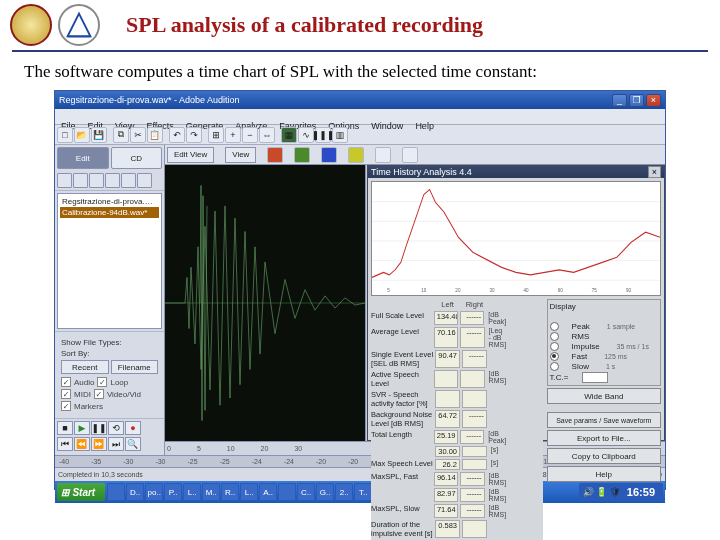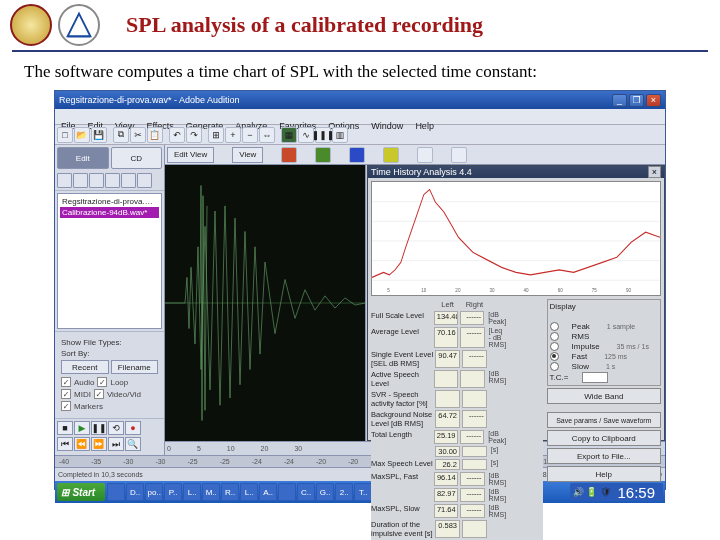--- a/index.html
+++ b/index.html
@@ -25,32 +25,32 @@
   .tsep { width:4px; }
   .app-body { display:flex; height:310px; }
   .sidebar { width:110px; background:#d7dbe6; border-right:1px solid #8a94b0; display:flex; flex-direction:column; }
   .view-tabs { height:26px; display:flex; gap:2px; padding:2px; }
   .view-tab { flex:1; height:100%; border:1px solid #8a94b0; border-radius:2px; background:#e5e9f2; display:flex; align-items:center; justify-content:center; font-size:8px; }
   .view-tab.active { background:#7c86a5; color:#fff; }
   .toolrow { display:flex; gap:1px; padding:2px; border-bottom:1px solid #b0b8cc; }
   .tool { width:15px; height:15px; border:1px solid #8a94b0; background:#e0e4ee; border-radius:1px; }
   .filelist { flex:1; background:#fff; margin:2px; border:1px solid #8a94b0; font-size:8px; padding:2px; }
   .filelist div { padding:1px 2px; white-space:nowrap; overflow:hidden; text-overflow:ellipsis; }
-  .filelist .sel { background:#a21caf; color:#fff; }
+  .filelist .sel { background:#a16207; color:#fff; }
   .side-controls { padding:6px; border-top:1px solid #b0b8cc; }
   .side-controls .label { font-size:8px; color:#333; margin-bottom:2px; }
   .side-controls .row { display:flex; gap:2px; margin-bottom:2px; }
   .side-controls .btn { flex:1; height:14px; border:1px solid #8a94b0; background:#e5e9f2; font-size:8px; display:flex; align-items:center; justify-content:center; }
   .transport { padding:2px; border-top:1px solid #b0b8cc; }
   .transport .row { display:flex; gap:1px; margin-bottom:2px; }
   .tportbtn { width:16px; height:14px; border:1px solid #8a94b0; background:#e8ecf5; display:flex; align-items:center; justify-content:center; font-size:9px; }
   .checkbox-row { display:flex; align-items:center; gap:3px; font-size:8px; color:#444; padding:1px 0; }
   .checkbox-row .cb { width:10px; height:10px; border:1px solid #888; background:#fff; display:flex; align-items:center; justify-content:center; font-size:8px; }
   .main { flex:1; display:flex; flex-direction:column; }
-  .main-toolbar { height:20px; background:#dbe0ea; border-bottom:1px solid #8a94b0; display:flex; align-items:center; gap:18px; padding:0 2px; }
+  .main-toolbar { height:20px; background:#dbe0ea; border-bottom:1px solid #8a94b0; display:flex; align-items:center; gap:11px; padding:0 2px; }
   .view-btn { height:16px; padding:0 6px; border:1px solid #8a94b0; background:#e5e9f2; font-size:8px; display:flex; align-items:center; }
   .main-content { flex:1; display:flex; position:relative; }
   
   .waveform { width:200px; background:#0a100a; position:relative; overflow:hidden; }
   .wave-svg { width:100%; height:100%; }
   .ruler { height:14px; background:#d0d5e2; border-top:1px solid #8a94b0; font-size:7px; display:flex; align-items:center; padding:0 2px; color:#555; gap:26px; }
   .level-meters { width:22px; background:#c5cad8; border-left:1px solid #8a94b0; display:flex; flex-direction:column; gap:4px; padding:4px 2px; }
   .meter { flex:1; background:linear-gradient(to top,#2a4a8a 0%,#4a8a4a 70%,#c84a2a 100%); border:1px solid #555; }
   
   .dialog { position:absolute; left:202px; top:0; right:0; bottom:0; background:#d4d8dd; border:1px solid #404858; display:flex; flex-direction:column; }
@@ -76,21 +76,21 @@
   .dlgbtn { height:16px; border:1px solid #888; background:#e0e4e8; font-size:8px; display:flex; align-items:center; justify-content:center; }
   .wide { width:100%; }
   
   .statusbar { height:14px; background:#d7dbe6; border-top:1px solid #8a94b0; display:flex; align-items:center; font-size:7px; color:#444; padding:0 3px; gap:8px; }
   .timeline { height:12px; background:#c0c6d4; border-top:1px solid #8a94b0; font-size:7px; color:#555; display:flex; align-items:center; padding:0 4px; gap:22px; }
   
   .taskbar { height:22px; background:linear-gradient(#3a7ad8,#1a58b8); display:flex; align-items:center; padding:0 2px; gap:2px; }
   .start { height:18px; padding:0 10px 0 4px; background:linear-gradient(#4aa83a,#2a882a); border-radius:2px; color:#fff; font-weight:bold; font-size:10px; font-style:italic; display:flex; align-items:center; gap:3px; }
   .traybtn { height:18px; width:18px; background:#3a6ac8; border:1px solid #2a5ab8; border-radius:1px; display:flex; align-items:center; justify-content:center; font-size:8px; color:#fff; }
   .tray-right { margin-left:auto; display:flex; align-items:center; gap:2px; background:#2a5ab8; padding:0 4px; height:18px; border-radius:2px; }
-  .clock { color:#fff; font-size:15px; padding:0 4px; }
+  .clock { color:#fff; font-size:11px; padding:0 4px;font-weight:bold; }
 </style>
 </head>
 <body>
 
 <div class="slide-header">
   <div class="logo logo1"></div>
   <div class="logo logo2">
     <svg viewBox="0 0 40 40">
         <polygon points="20,8 32,32 8,32" fill="none" stroke="#1a4aa0" stroke-width="2"></polygon>
         <line x1="8" y1="32" x2="32" y2="32" stroke="#1a4aa0" stroke-width="2"></line>
@@ -409,22 +409,22 @@
                       </div>
                     </div>
                   <div class="opt-row">
                     <span>T.C.=</span>
                     <input class="tc-inp" value="" style="">
                   </div>
                 </div>
                 <div class="dlgbtn wide">Wide Band</div>
                 <div style="height:4px"></div>
                 <div class="dlgbtn wide" style="font-size:7px;">Save params / Save waveform</div>
+                <div class="dlgbtn wide">Export to File...</div>
                 <div class="dlgbtn wide">Copy to Clipboard</div>
-                <div class="dlgbtn wide">Export to File...</div>
                 <div class="dlgbtn wide">Help</div>
               </div>
             </div>
           </div>
         </div>
         <div class="level-meters">
           <div class="meter"></div>
           <div class="meter"></div>
         </div>
       </div>

